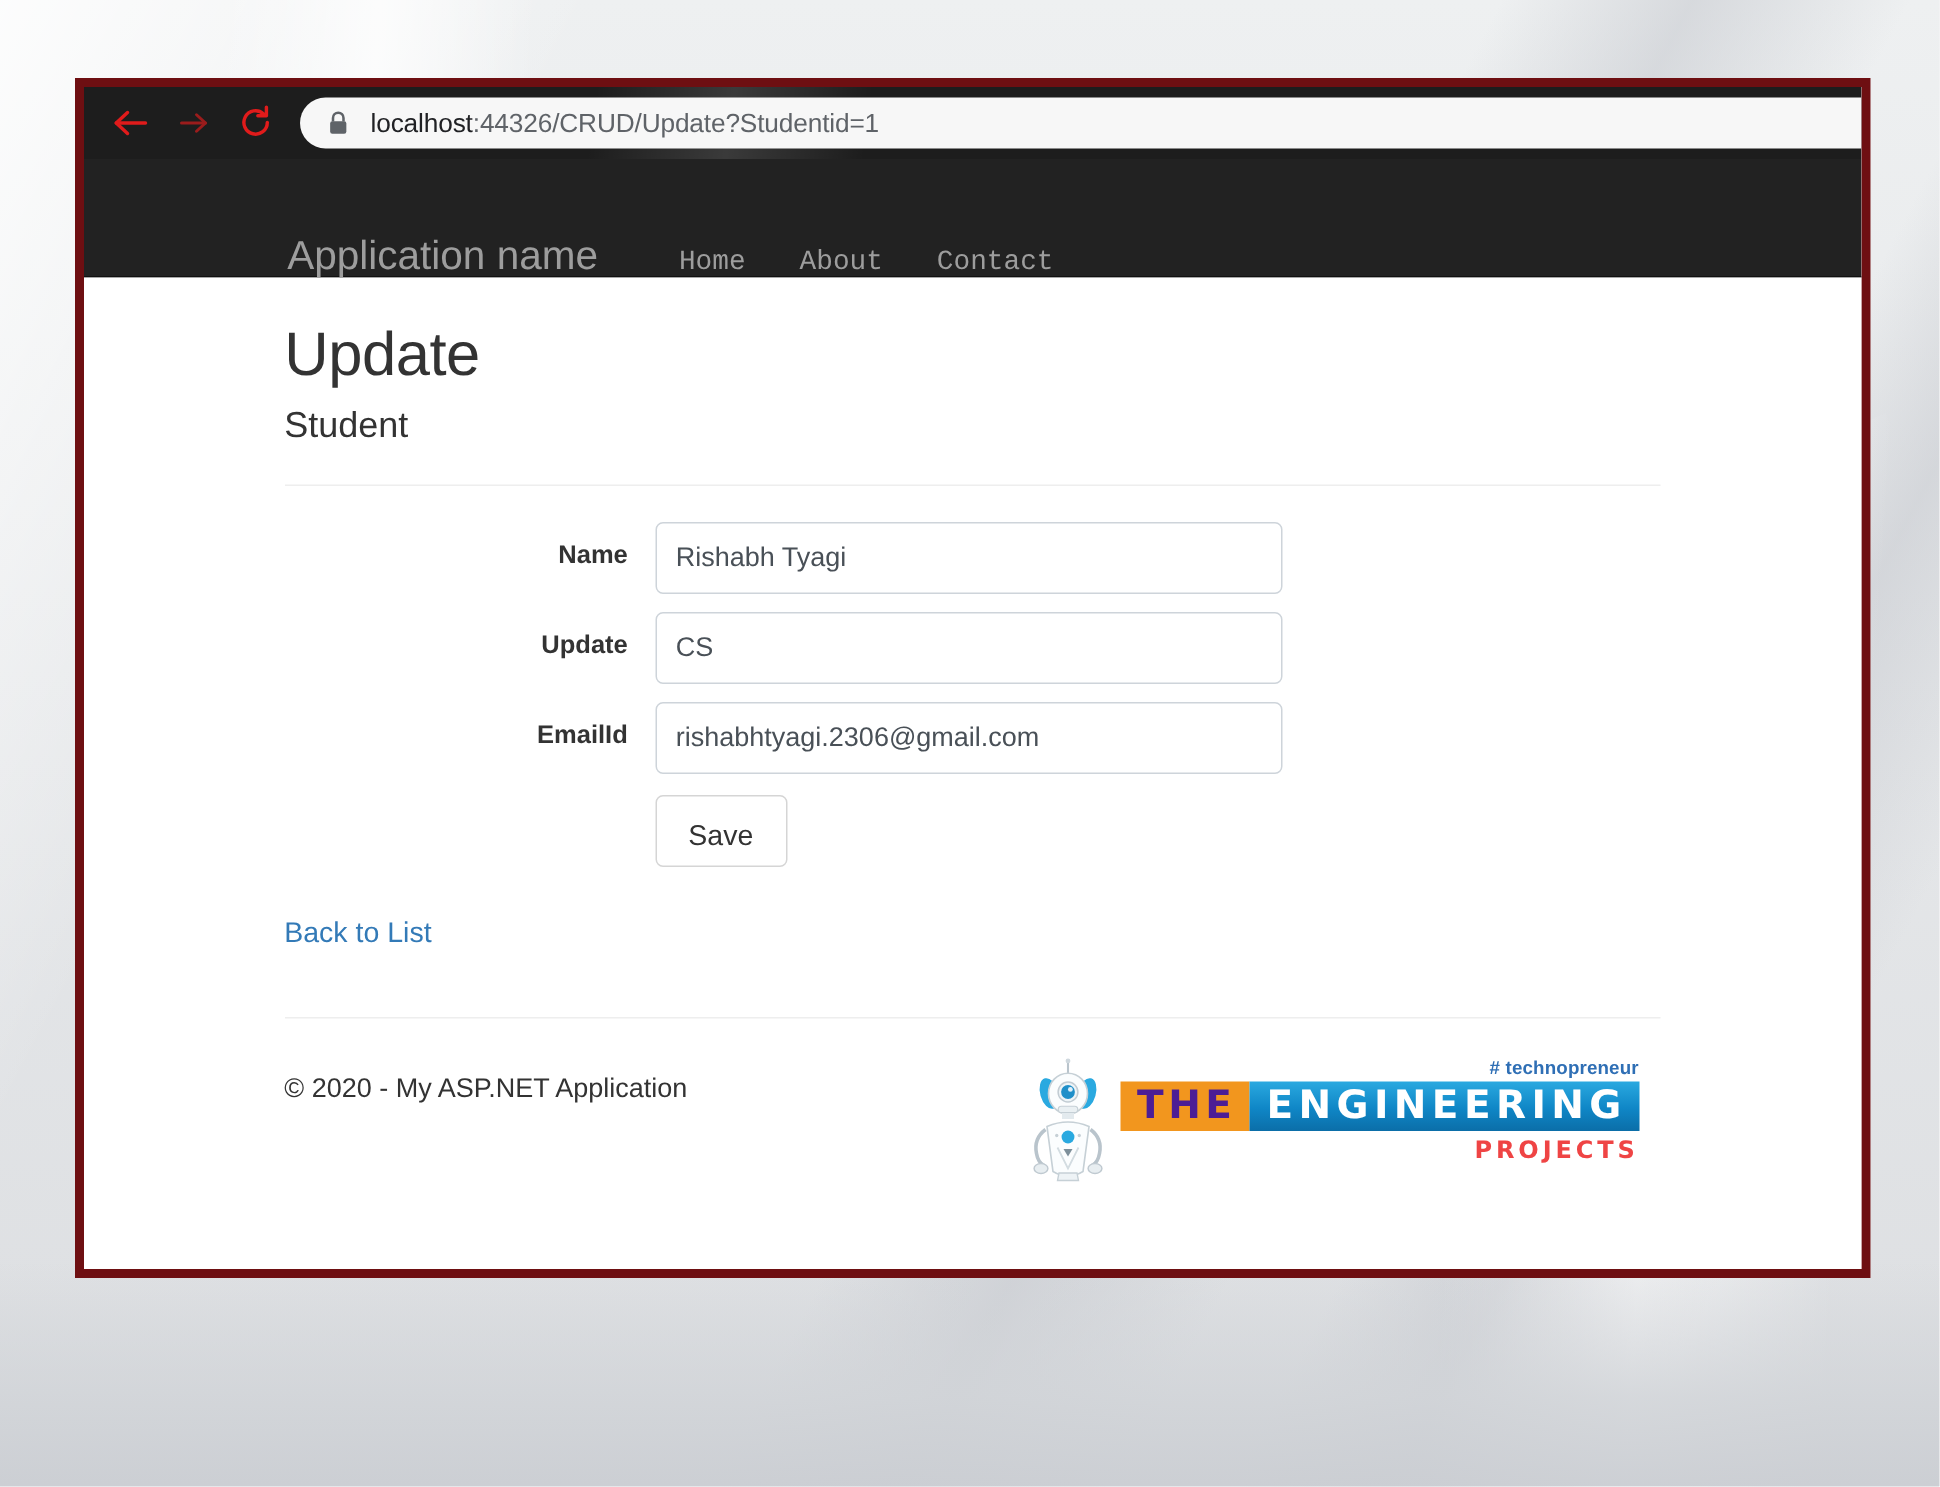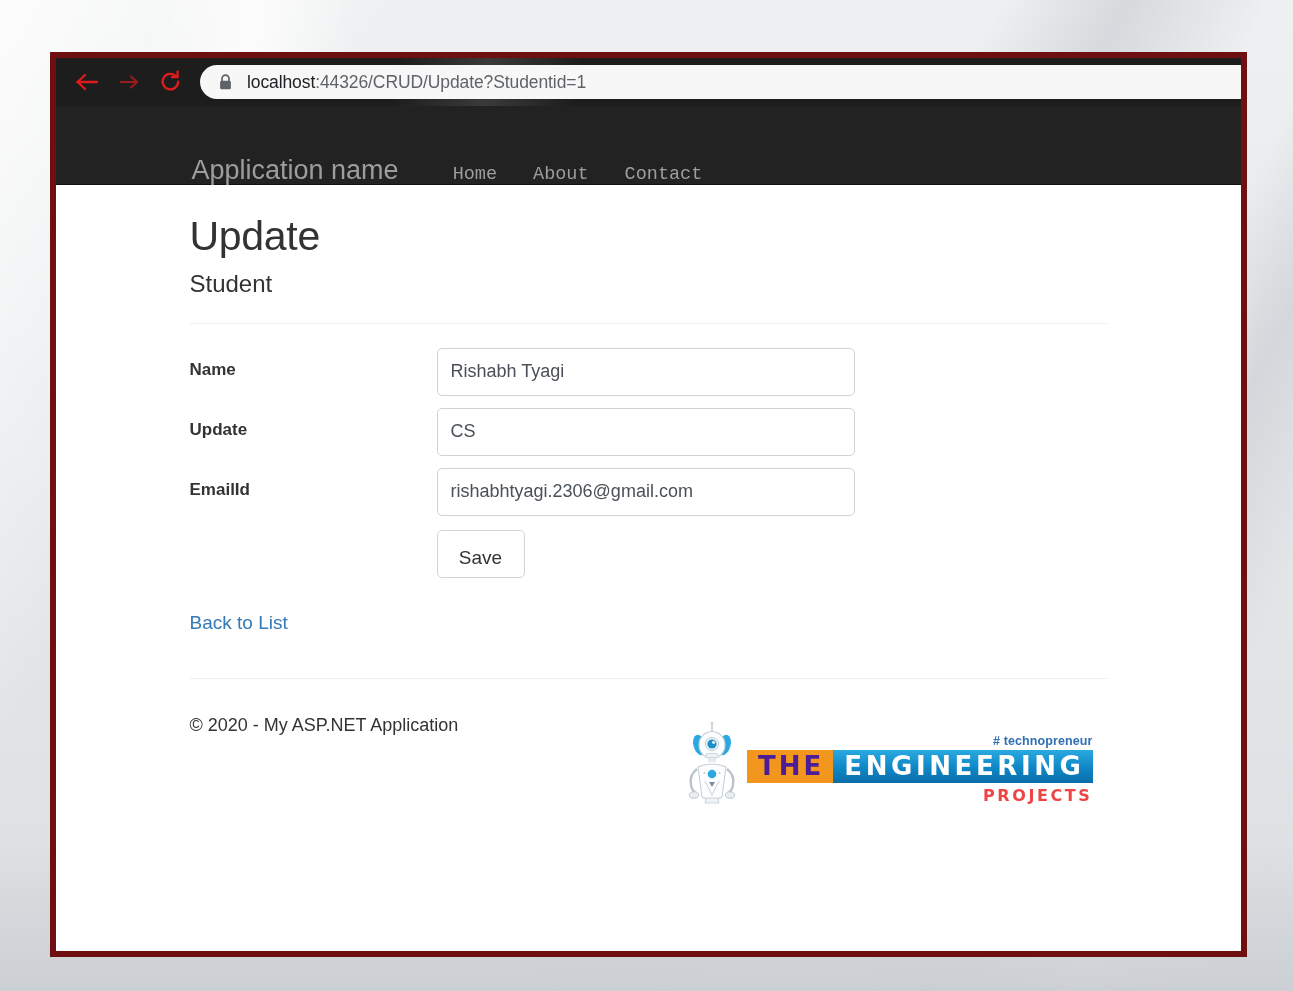--- a/index.html
+++ b/index.html
@@ -49,21 +49,21 @@
     background: linear-gradient(180deg, rgba(216,219,222,0) 0%, rgba(209,212,216,0.85) 60%, rgba(203,206,211,0.95) 100%);
     z-index: 0;
   }
 
   
   .window {
     position: absolute;
     left: 50px;
     top: 52px;
     width: 1197px;
-    height: 905px;
+    height: 800px;
     border: 6px solid #6e0f12;
     box-sizing: border-box;
     background: #fff;
     z-index: 2;
     overflow: hidden;
   }
 
   
   .chrome {
     position: relative;
@@ -203,20 +203,21 @@
     margin-top: 24px;
   }
   .form-row {
     display: flex;
     align-items: flex-start;
     margin-bottom: 12px;
   }
   .form-label {
     width: 247px;
     flex: none;
+    text-align: right;
     font-size: 17px;
     font-weight: bold;
     color: #333;
     padding-right: 18px;
     padding-top: 12px;
     box-sizing: border-box;
     white-space: nowrap;
   }
   .form-control {
     width: 418px;
@@ -277,23 +278,22 @@
   .copyright {
     font-size: 18px;
     color: #333;
     white-space: nowrap;
     padding-top: 10px;
   }
 
   
   .tep-logo {
     display: flex;
-    align-items: flex-end;
+    align-items: flex-start;
     margin-right: 14px;
-    margin-top: 16px;
   }
   .robot { width: 58px; height: 84px; flex: none; display:block; margin-right: 6px; }
   .tep-right {
     display: flex;
     flex-direction: column;
     align-items: flex-end;
   }
   .tep-tag {
     font-size: 12.5px;
     color: #2f6fb5;

